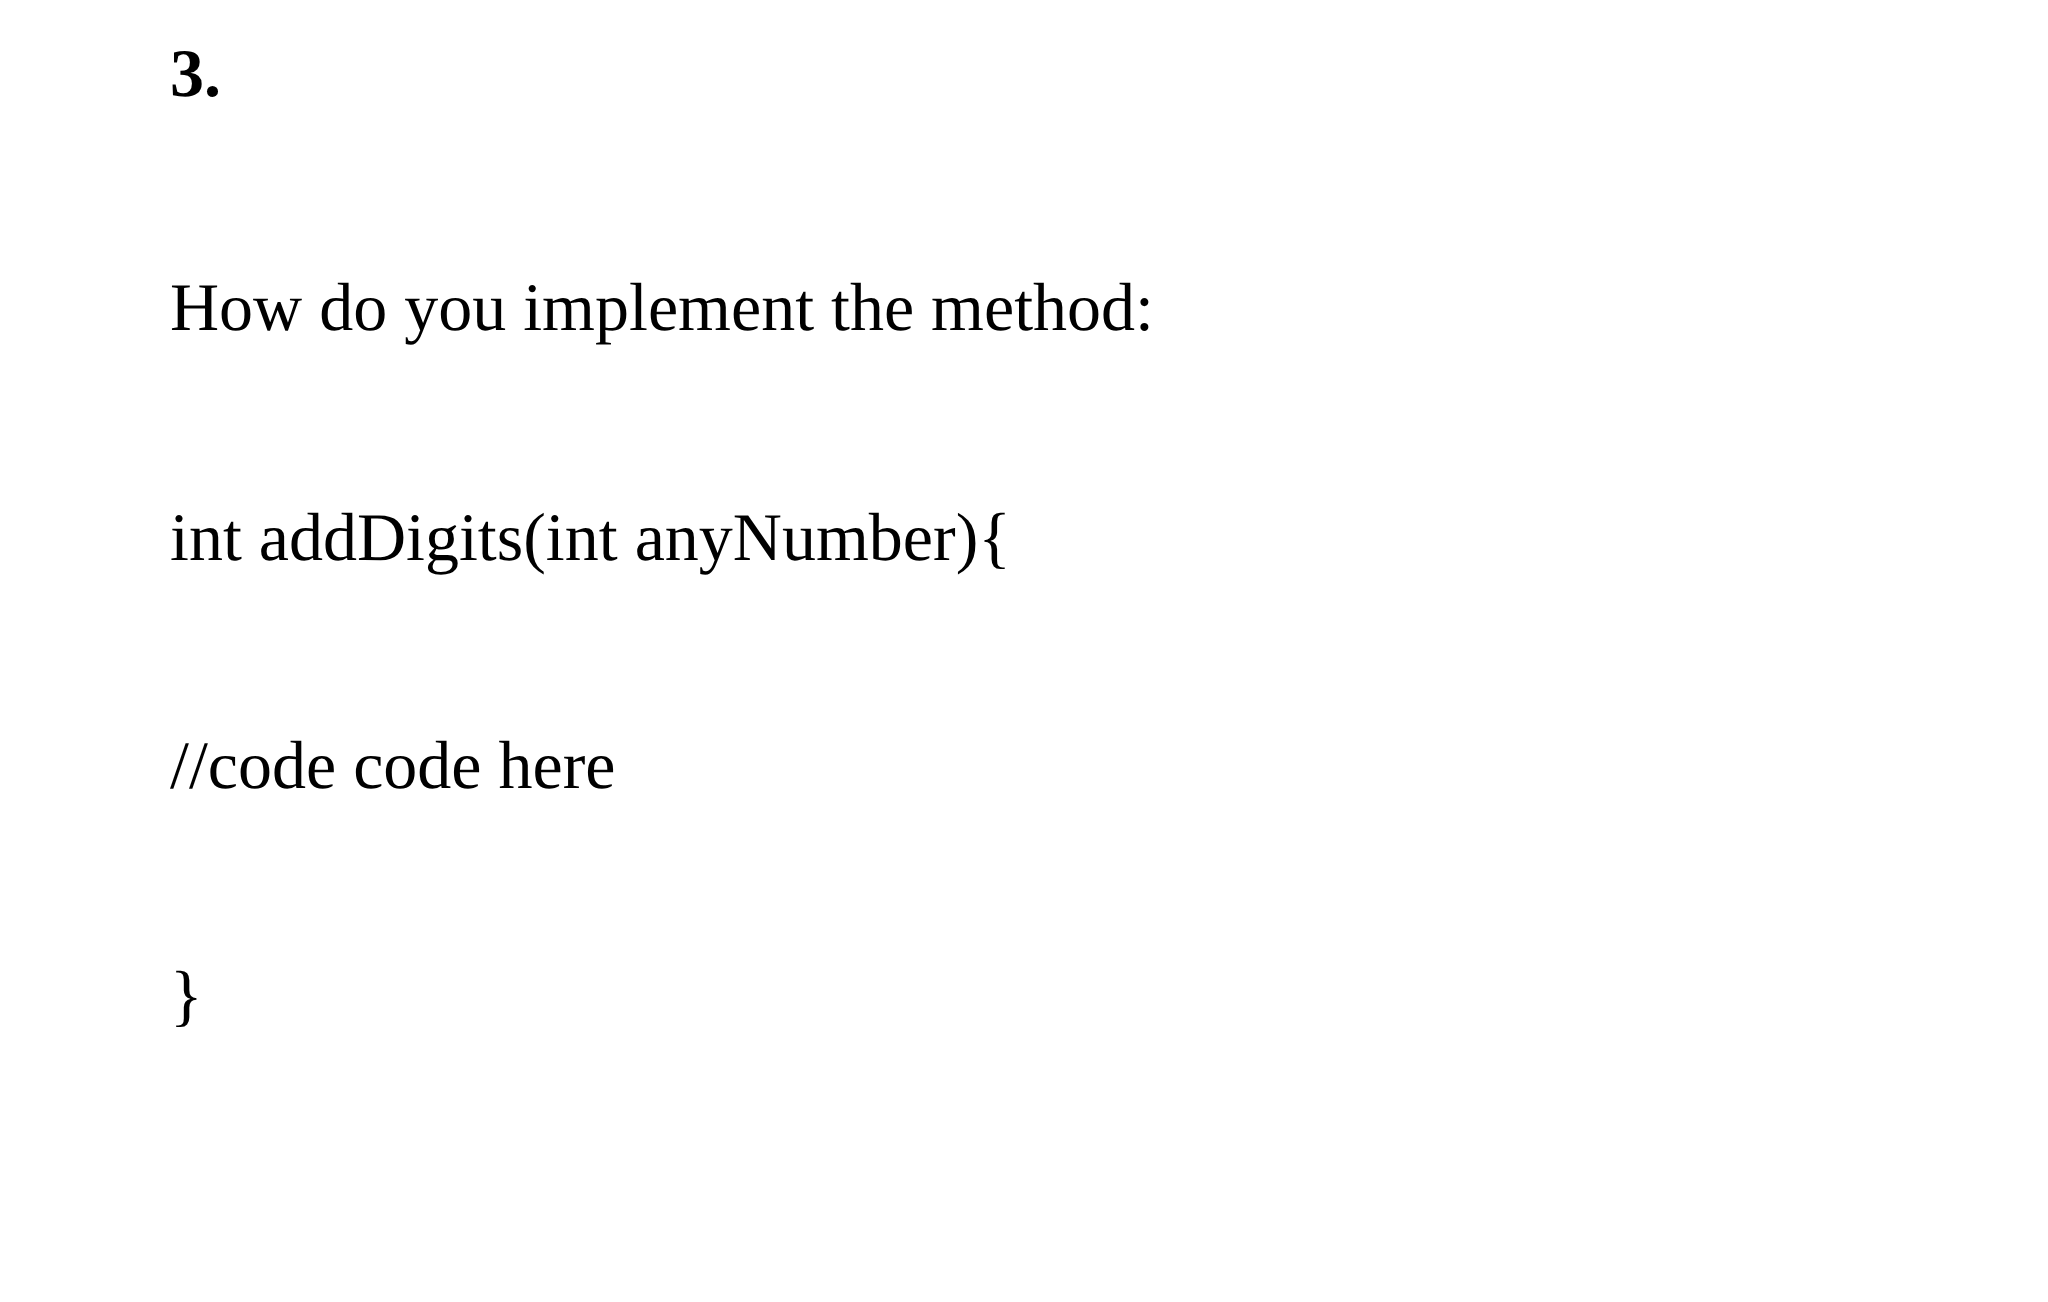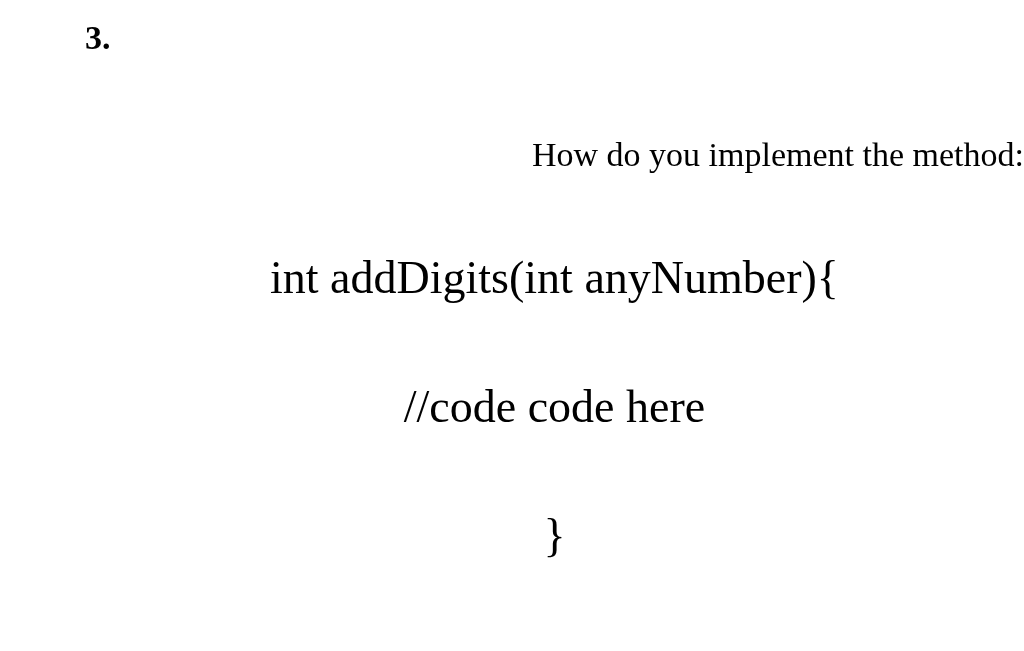--- a/index.html
+++ b/index.html
@@ -19,27 +19,25 @@
     .question-number {
       font-size: 34px;
       font-weight: bold;
       line-height: 1.2;
       margin-bottom: 76px;
     }
     .question-text {
       font-size: 34px;
       line-height: 1.2;
       margin-bottom: 74px;
-      text-align: right;
     }
     .code-line {
-      font-size: 46px;
+      font-size: 34px;
       line-height: 1.2;
       margin-bottom: 74px;
-      text-align: center;
     }
     .code-line.last {
       margin-bottom: 0;
     }
   </style>
 </head>
 <body>
 
 <div class="question-number">3.</div>
 

